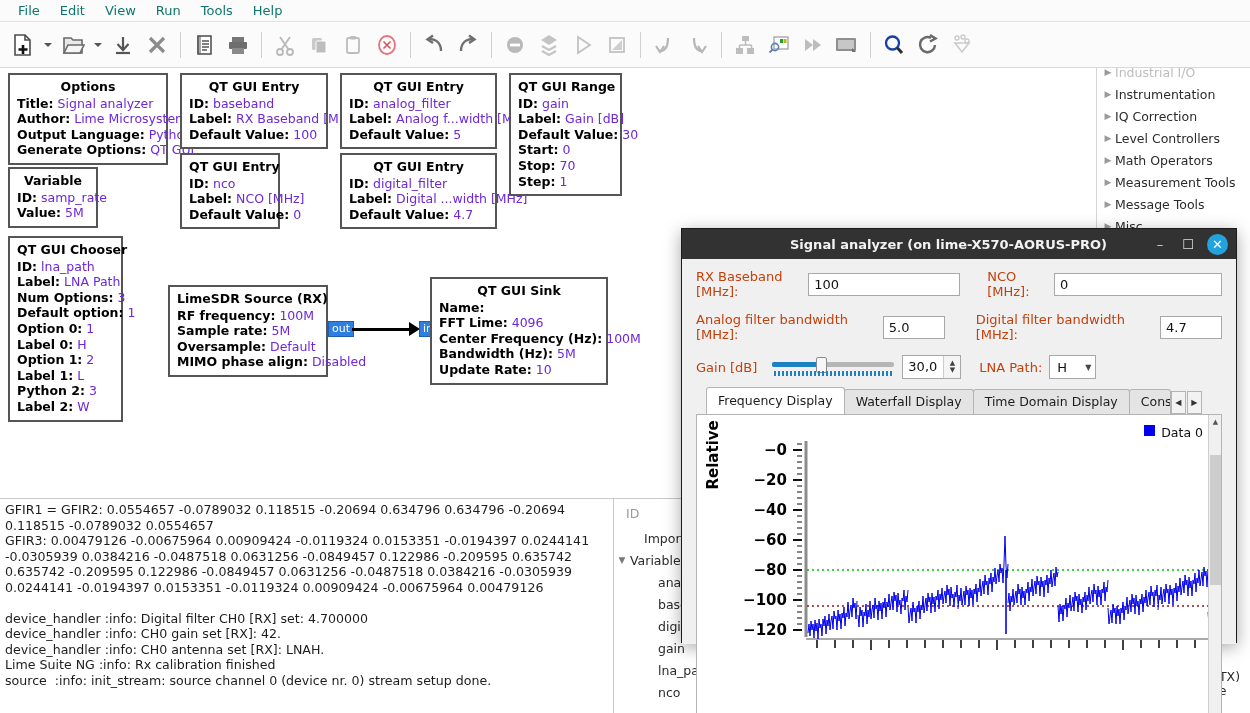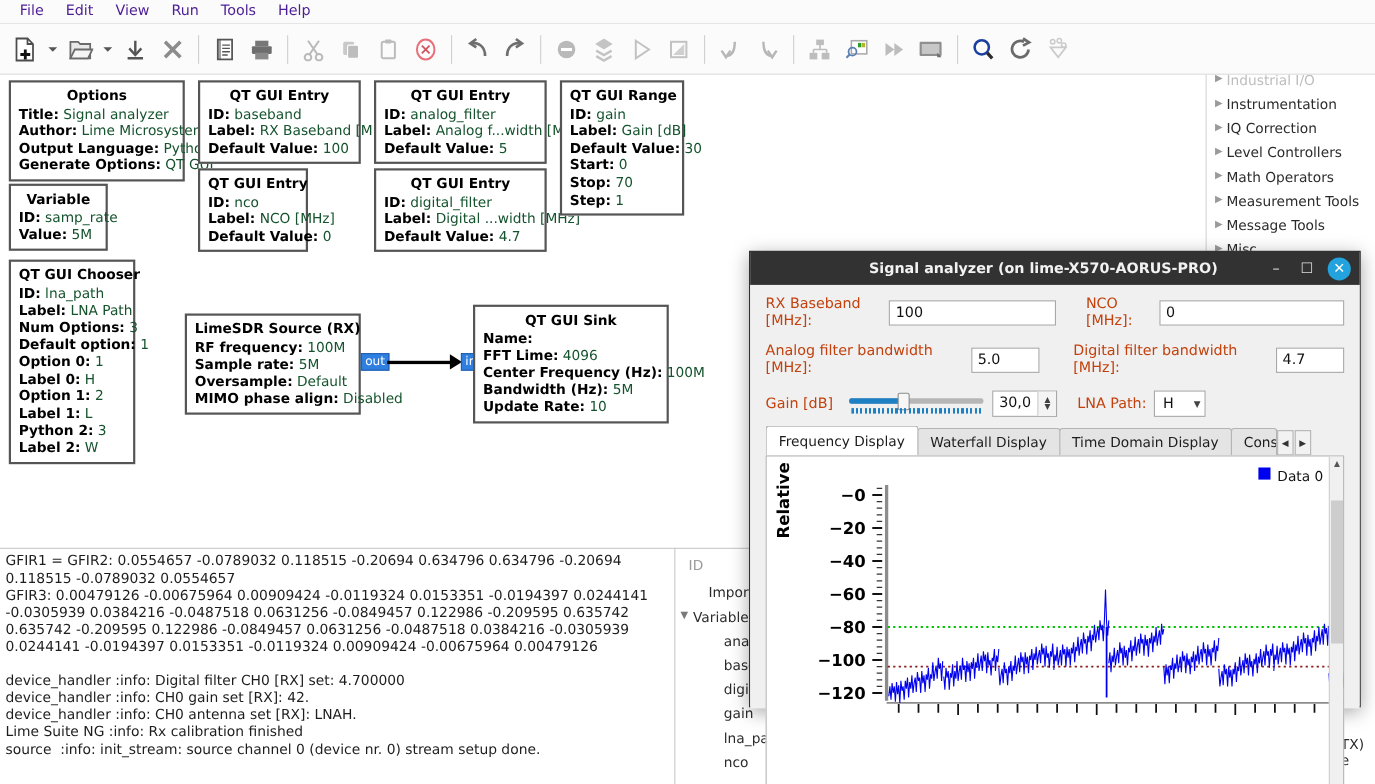--- a/index.html
+++ b/index.html
@@ -13,21 +13,21 @@
     color: #1a1a1a;
   }
   #root { position: relative; width: 1250px; height: 713px; }
 
   
   #menubar {
     position: absolute; left: 0; top: 0; width: 1250px; height: 22px;
     background: #fbfbfb; display: flex; align-items: center;
     padding-left: 8px; border-bottom: 1px solid #e3e3e3;
   }
-  .menu-item { padding: 2px 10px; font-size: 13px; color: #4c1d95; cursor: default; }
+  .menu-item { padding: 2px 10px; font-size: 13px; color: #0f766e; cursor: default; }
 
   
   #toolbar {
     position: absolute; left: 0; top: 22px; width: 1250px; height: 46px;
     background: #fbfbfb; display: flex; align-items: center;
     padding-left: 6px; border-bottom: 1px solid #d8d8d8;
   }
   .tb-btn {
     width: 34px; height: 36px; display: flex; align-items: center;
     justify-content: center; position: relative;
@@ -49,21 +49,21 @@
     font-size: 12.5px;
     line-height: 15.6px;
     color: #777777;
     white-space: nowrap;
   }
   .block .btitle {
     font-weight: bold; color: #000000; text-align: center;
     display: block; font-size: 12.5px; margin-bottom: 1px;
   }
   .block .k { font-weight: bold; color: #000000; }
-  .block .v { color: #14532d; }
+  .block .v { color: #6d28d9; }
   .port {
     position: absolute; background: #2f7fe0; color: #ffffff;
     font-size: 11px; line-height: 12px; padding: 1px 3px;
     border: 1px solid #1f5fb0;
   }
   .wire { position: absolute; background: #000000; height: 3px; }
   .arrow {
     position: absolute; width: 0; height: 0;
     border-top: 7px solid transparent; border-bottom: 7px solid transparent;
     border-left: 11px solid #000000;
@@ -195,21 +195,21 @@
   .combo .cval { font-size: 13px; color: #111; flex: 1; }
   .combo .carrow { font-size: 8px; color: #444; margin-left: 6px; }
 
   
   #tabstrip { display: flex; align-items: flex-end; height: 27px; margin-top: 2px; }
   .tab {
     height: 25px; line-height: 24px; padding: 0 11px; font-size: 12.5px;
     background: #e4e4e4; border: 1px solid #b4b4b4; border-bottom: none;
     color: #1c1c1c; margin-right: -1px; border-radius: 3px 3px 0 0;
   }
-  .tab.active { background: #ffffff; height: 27px; line-height: 26px; }
+  .tab.active { background: #ffffff; height: 27px; line-height: 26px; margin-left: 10px; }
   .tab.clipped { overflow: hidden; max-width: 42px; padding-right: 0; text-align: center; }
   .tabnav {
     width: 15px; height: 23px; border: 1px solid #b4b4b4; background: #f2f2f2;
     display: flex; align-items: center; justify-content: center;
     font-size: 8px; color: #333; margin-left: 1px;
   }
   #plotpane {
     border: 1px solid #b4b4b4; background: #ffffff;
     height: 320px; position: relative; overflow: hidden;
   }

